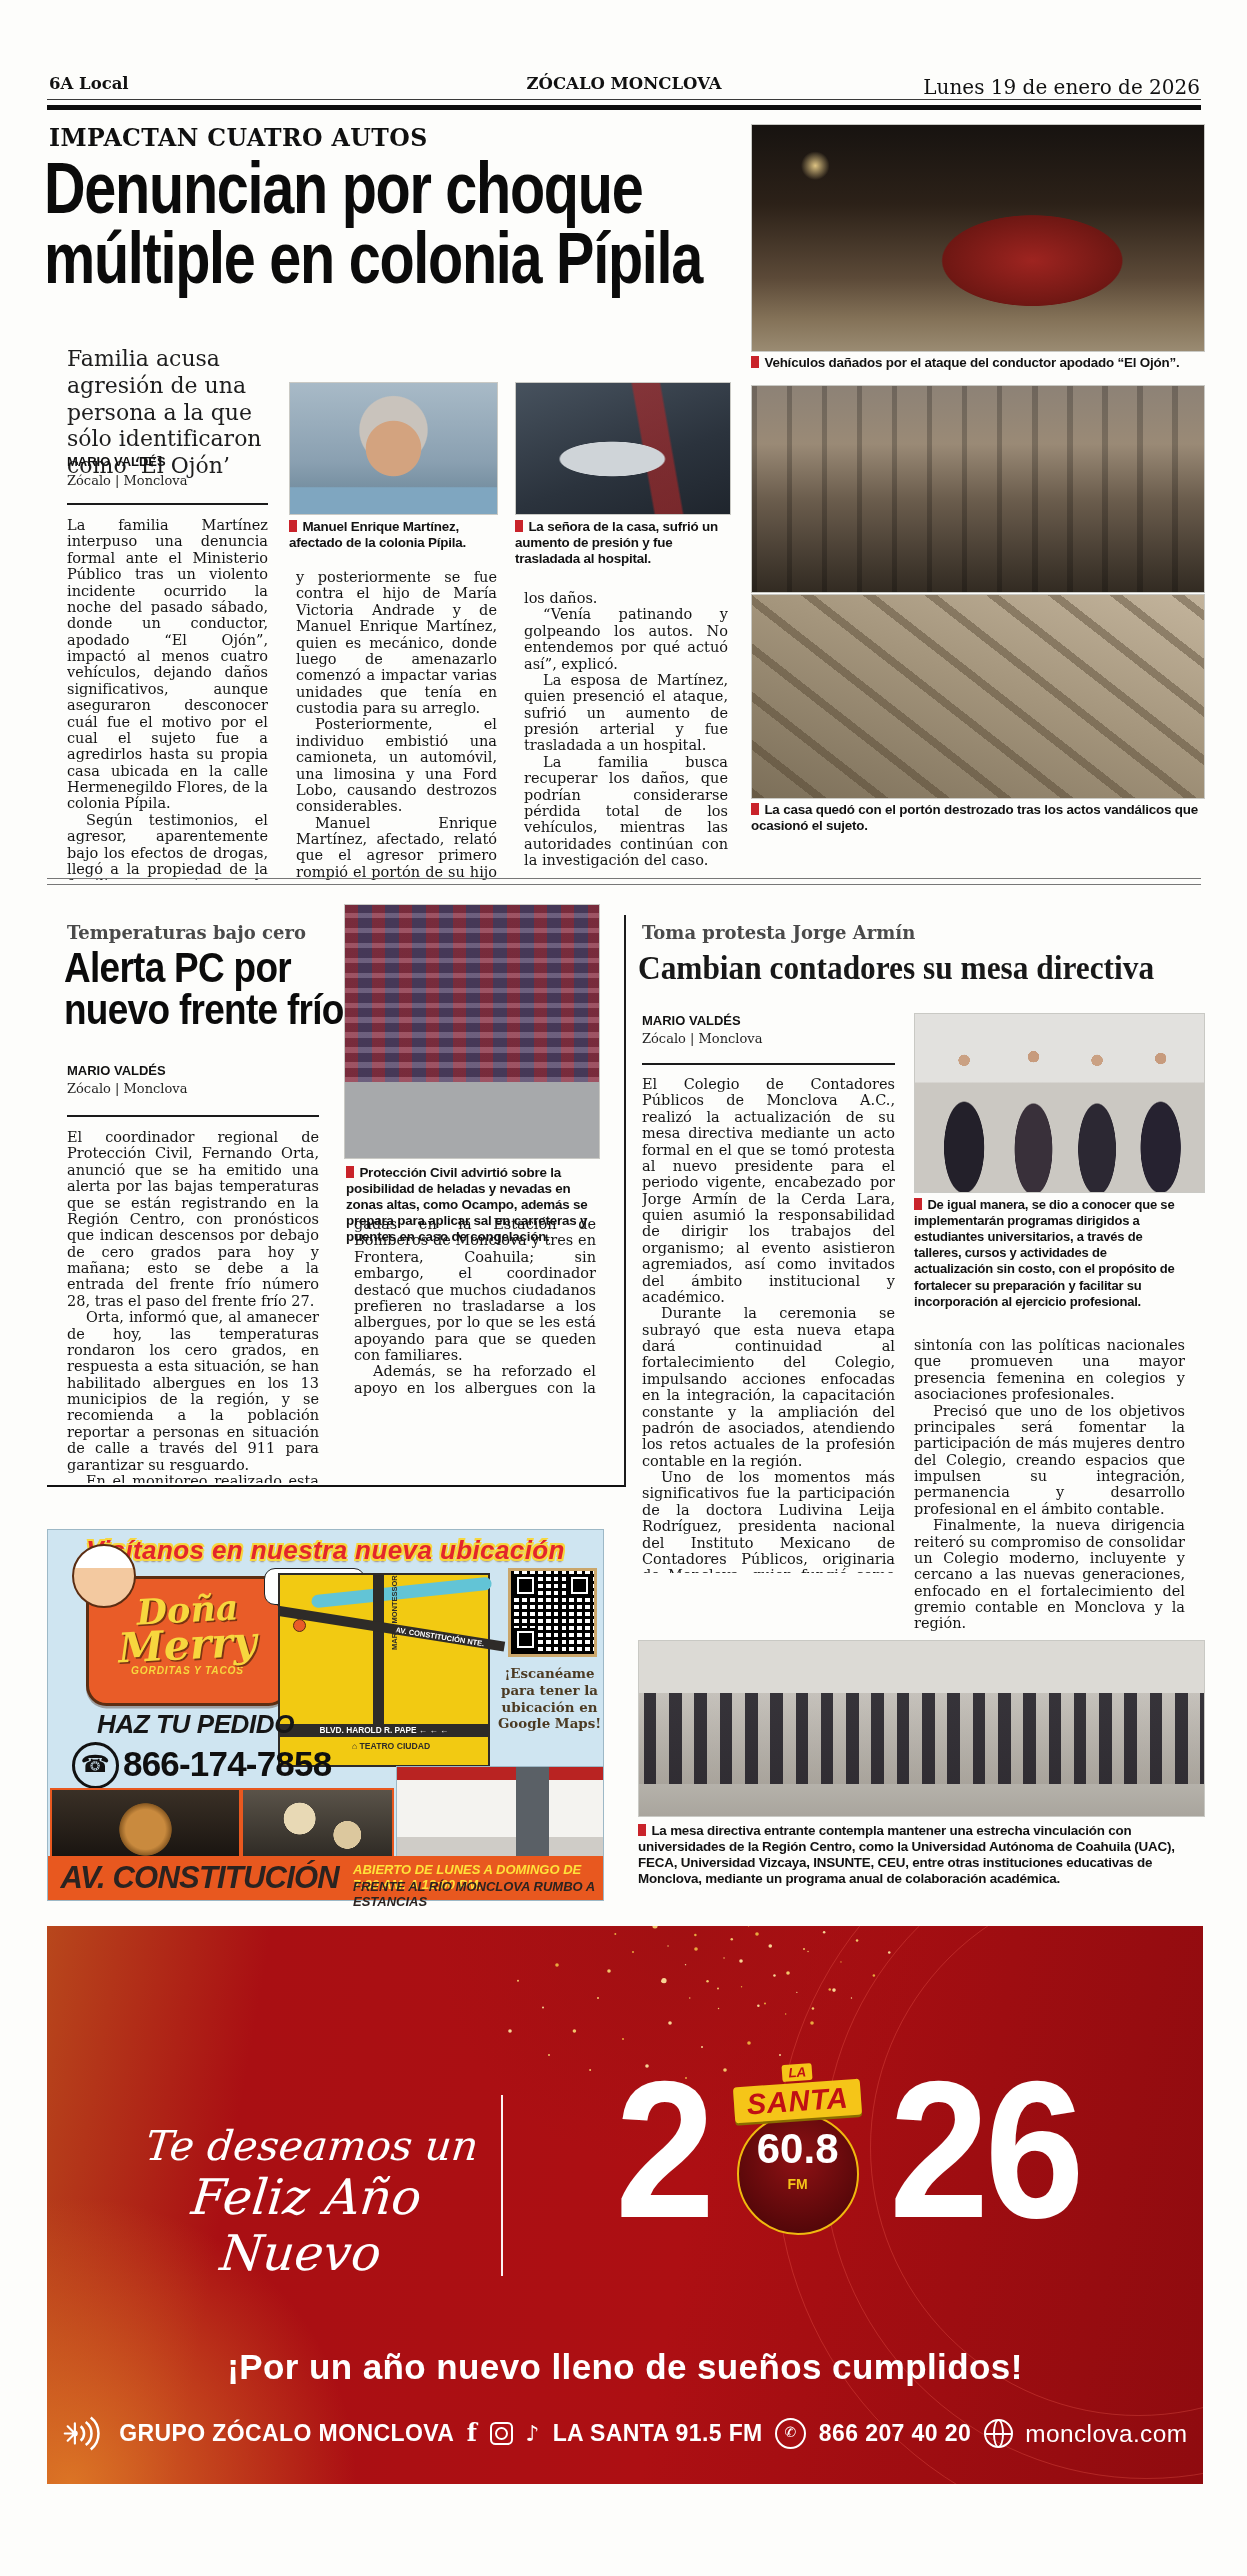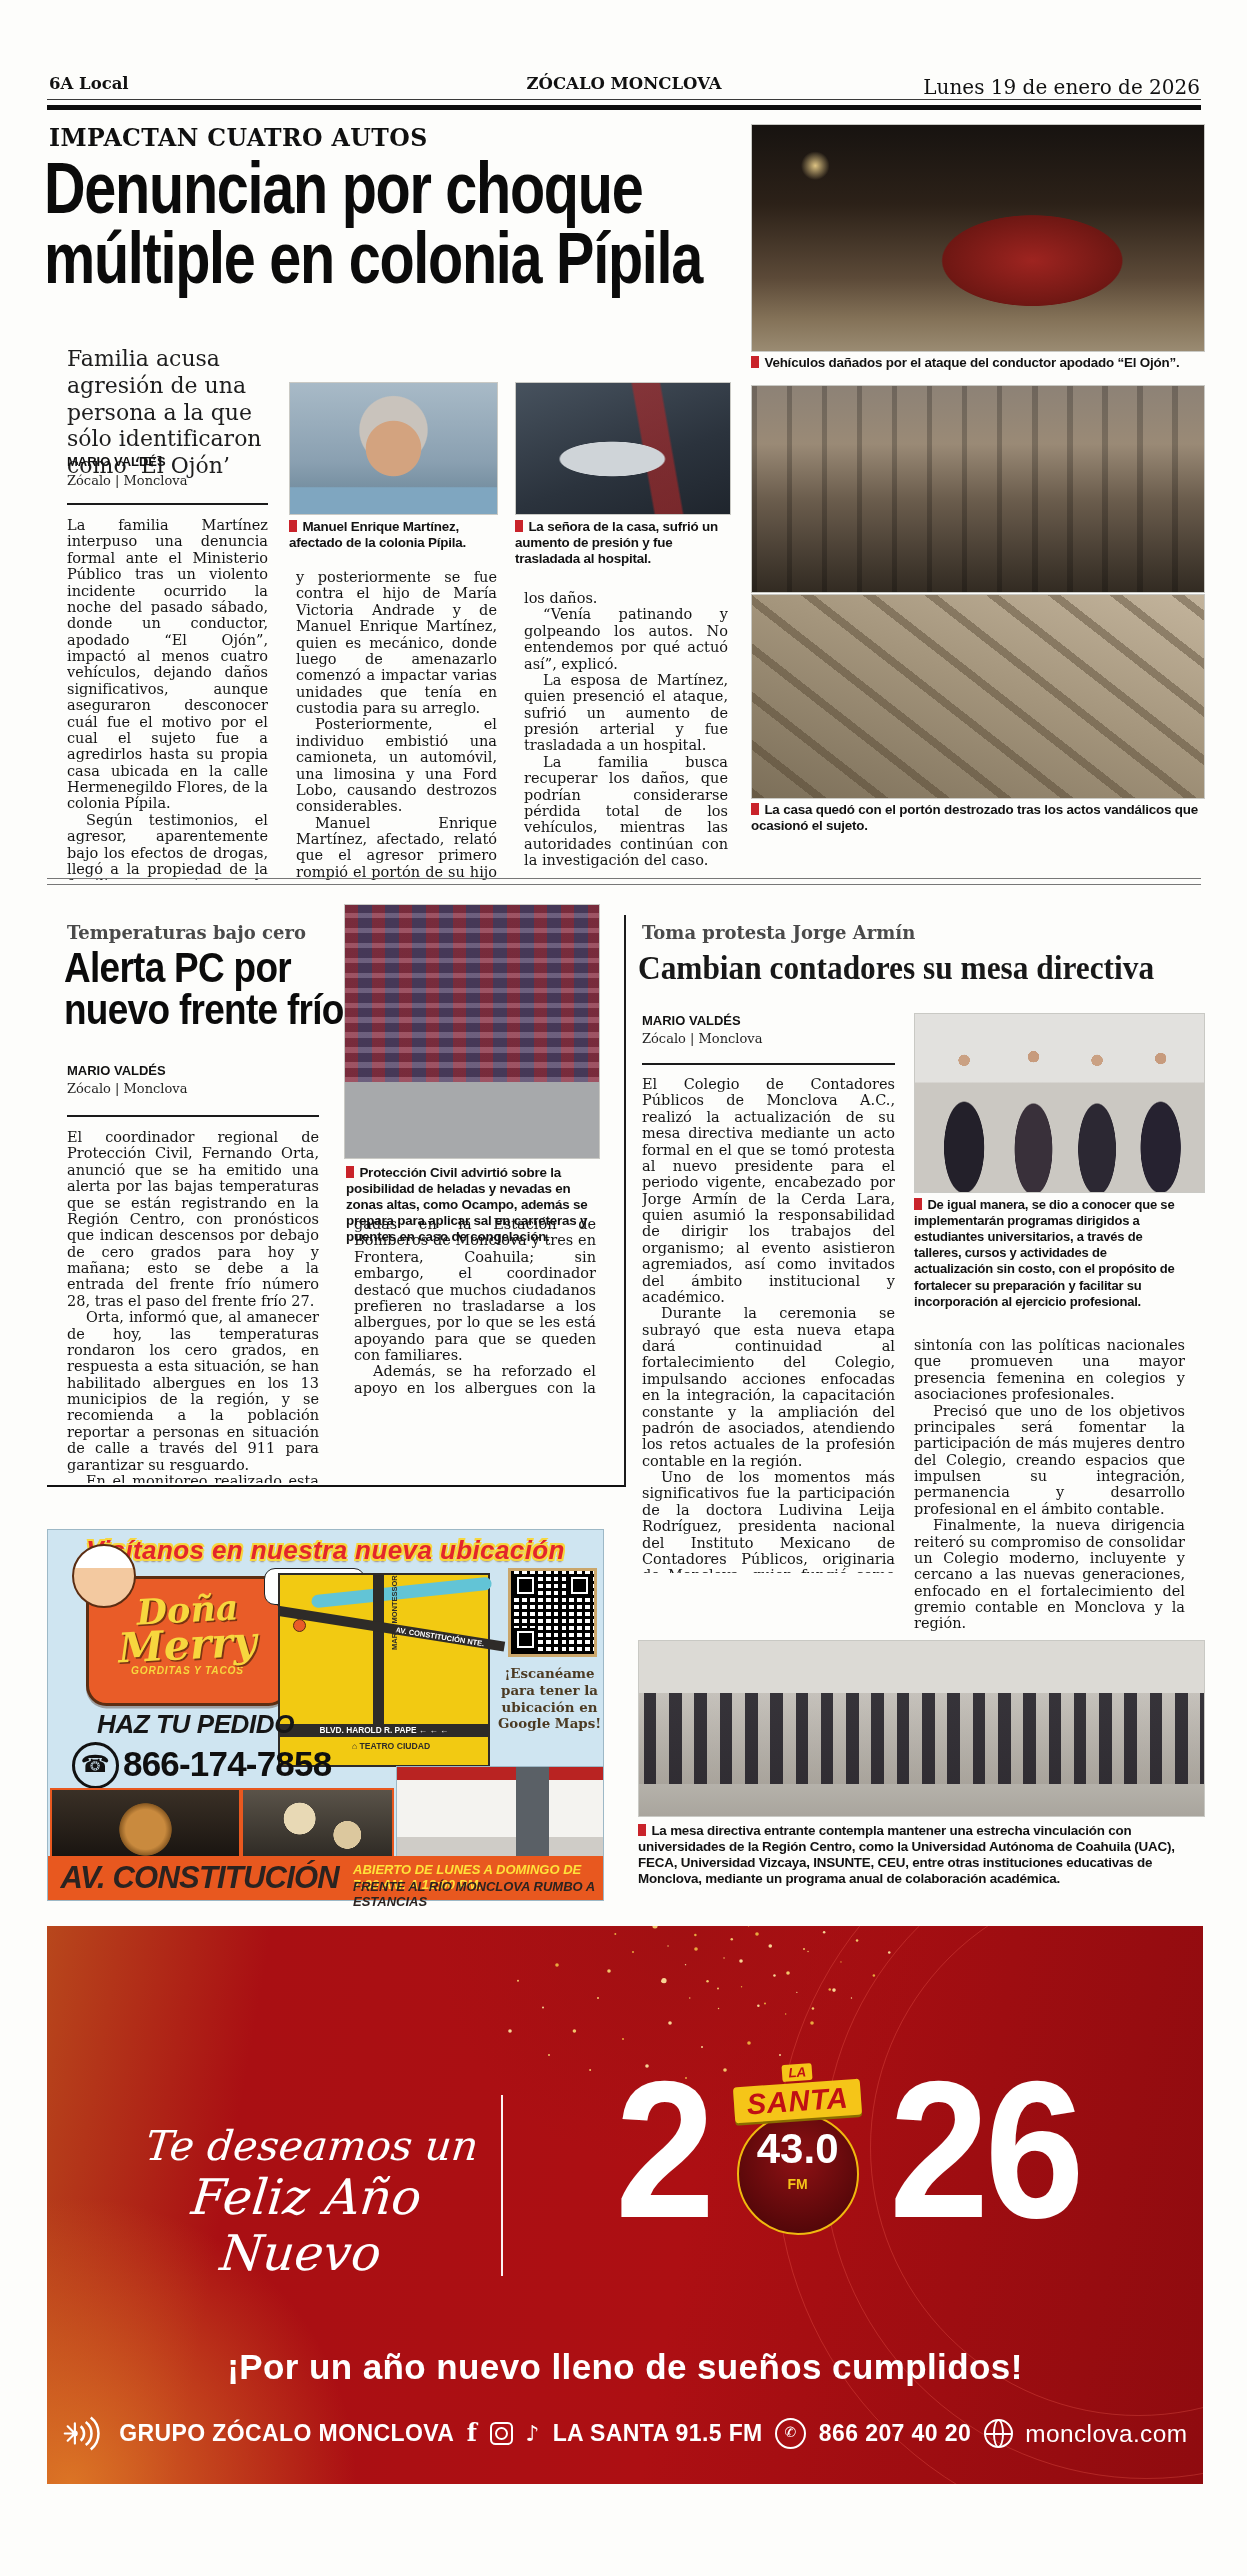--- a/index.html
+++ b/index.html
@@ -362,21 +362,21 @@
       <div class="sg-l2">Feliz Año Nuevo</div>
     </div>
     <div class="abs s-div" style="left:454px;top:169px;height:181px;"></div>
 
     <div class="abs" style="left:488px;top:126px;width:629px;display:flex;align-items:center;justify-content:center;gap:4.7px;">
       <div class="year">2</div>
       <div class="slogo" style="width:157px;">
         <div><span class="slogo-la">LA</span></div>
         <div style="margin-top:1.6px;"><span class="slogo-santa">SANTA</span></div>
         <div class="slogo-circle">
-          <div class="slogo-freq">43.0</div>
+          <div class="slogo-freq">60.8</div>
           <div class="slogo-fm">FM</div>
         </div>
       </div>
       <div class="year">26</div>
     </div>
 
     <div class="abs s-tag" style="left:0;top:421px;width:1156px;">¡Por un año nuevo lleno de sueños cumplidos!</div>
 
     <div class="abs s-foot" style="left:0;top:488px;width:1156px;">
       <svg width="44" height="39" viewBox="0 0 60 54">

